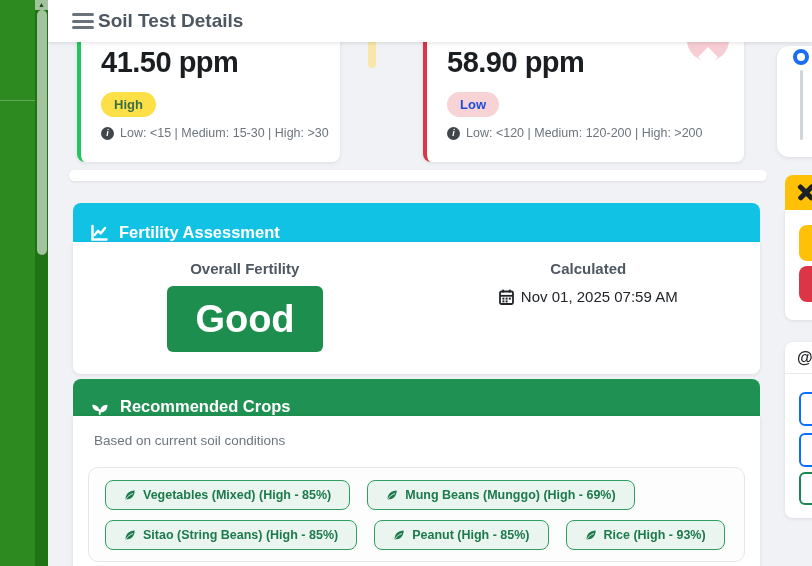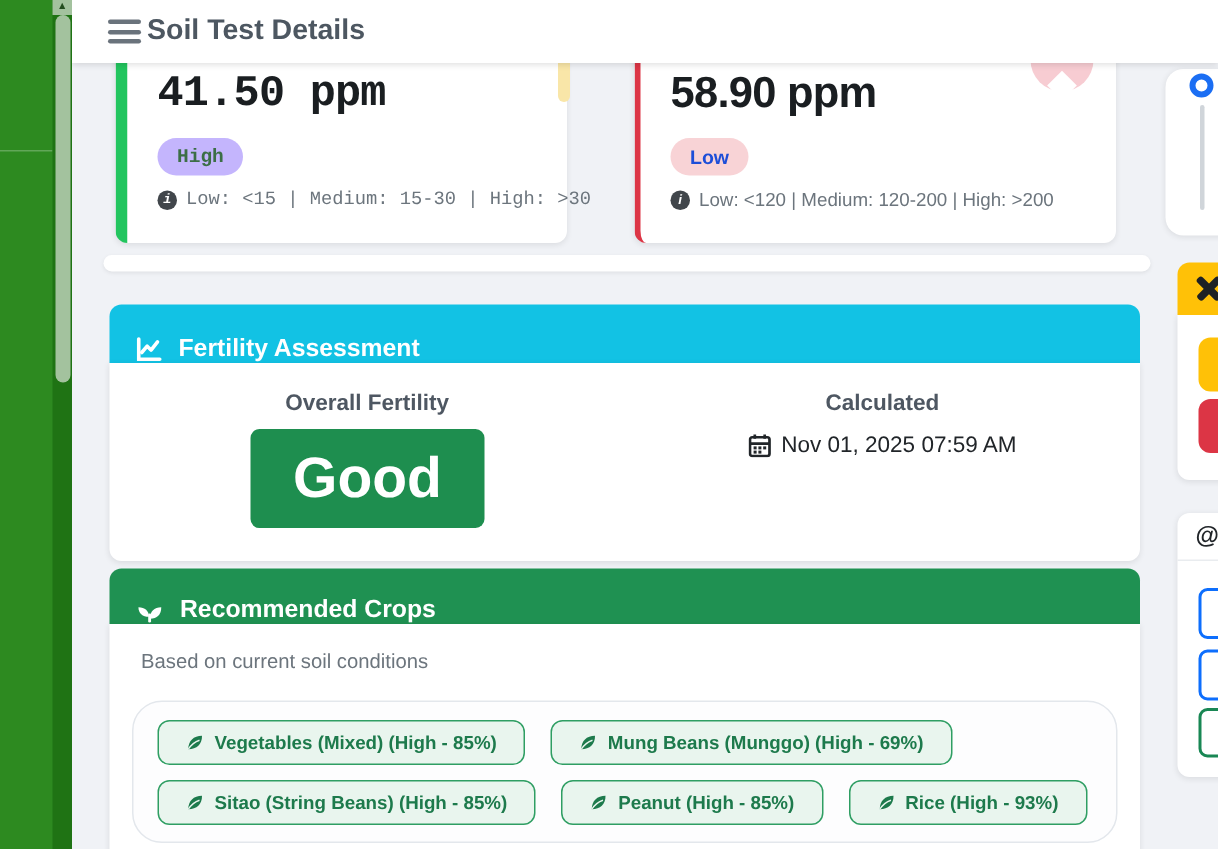--- a/index.html
+++ b/index.html
@@ -18,25 +18,25 @@
   
   .topbar { position:absolute; left:48px; top:0; width:764px; height:42px; background:#fff;
             box-shadow:0 1px 4px rgba(0,0,0,.12); z-index:5; display:flex; align-items:center; }
   .hamburger { width:22px; height:16px; margin-left:24px; display:flex; flex-direction:column; justify-content:space-between; cursor:pointer; }
   .hamburger span { display:block; height:3px; background:#6a737c; border-radius:2px; }
   .page-title { margin-left:4px; font-size:19px; font-weight:bold; color:#4d5761; }
 
   
   .stat-card { position:absolute; top:20px; height:142px; background:#fff; border-radius:8px;
                box-shadow:0 1px 4px rgba(0,0,0,.09); z-index:1; }
-  .stat-card.c1 { left:77px; width:301px; border-left:8px solid #22c55e;font-family:Liberation Mono, monospace; }
+  .stat-card.c1 { left:77px; width:263px; border-left:4px solid #22c55e; }
   .stat-card.c2 { left:423px; width:321px; border-left:4px solid #dc3545; }
   .stat-value { position:absolute; left:20px; top:26px; font-size:29px; font-weight:bold; color:#1a1e21; letter-spacing:-.5px; }
   .badge { position:absolute; left:20px; top:72px; font-size:13px; font-weight:bold; padding:5px 13px; border-radius:13px; }
-  .badge.high { background:#c4b5fd; color:#3c6e46; }
+  .badge.high { background:#fde047; color:#3c6e46; }
   .badge.low  { background:#f8d3d6; color:#1d4ed8; }
   .info-row { position:absolute; left:20px; top:106px; display:flex; align-items:center; gap:6px; }
   .info-icon { width:13px; height:13px; border-radius:50%; background:#41464b; color:#fff; font-size:9px; font-weight:bold;
                line-height:13px; text-align:center; font-style:italic; flex:none; }
   .info-text { font-size:12.5px; color:#6c757d; white-space:nowrap; }
   .icon-sliver { position:absolute; left:287px; top:18px; width:8px; height:30px; background:#f9e6a8; border-radius:4px; }
   .icon-circle-pink { position:absolute; left:260px; top:-1px; width:42px; height:42px; border-radius:50%; background:#f7ccd2; }
   .icon-circle-pink::after { content:""; position:absolute; left:14px; top:31px; width:14px; height:14px; background:#fff; transform:rotate(45deg); }
 
   .white-bar { position:absolute; left:69px; top:170px; width:698px; height:11px; background:#fff; border-radius:8px;
@@ -59,21 +59,21 @@
   .date-row { position:absolute; left:50%; top:46px; width:50%; display:flex; align-items:center; justify-content:center;
               gap:7px; font-size:15px; color:#212529; }
 
   .crops { top:379px; }
   .crops-body { height:164px; }
   .analysis-row { position:absolute; left:21px; top:17px; display:flex; align-items:center; gap:13px; }
   .pill { display:flex; align-items:center; gap:6px; background:#198754; color:#fff; font-size:12px; font-weight:bold;
           height:22px; padding:0 11px; border-radius:12px; }
   .analysis-note { font-size:13.5px; color:#6c757d; }
   .chips-panel { position:absolute; left:15px; top:51px; width:657px; height:95px; background:#fdfdfe;
-                 border:1px solid #e3e7ec; border-radius:20px; padding:12px 16px;
+                 border:1px solid #e3e7ec; border-radius:10px; padding:12px 16px;
                  display:flex; flex-wrap:wrap; align-content:flex-start; gap:10px 17px; overflow:hidden; }
   .chip { display:inline-flex; align-items:center; gap:7px; height:30px; padding:0 18px; background:#e9f5ee;
           border:1.5px solid #2f9e63; border-radius:8px; font-family:inherit; font-size:12.5px; font-weight:bold;
           color:#1d7a4c; cursor:pointer; white-space:nowrap; }
 
   
   .rcard { position:absolute; background:#fff; box-shadow:0 1px 4px rgba(0,0,0,.09); z-index:1; }
   .rcard.a { left:777px; top:46px; width:50px; height:111px; border-radius:12px; }
   .slider-handle { position:absolute; left:16px; top:3px; width:16px; height:16px; border:4px solid #1b6ef3;
                    border-radius:50%; background:#fff; }

